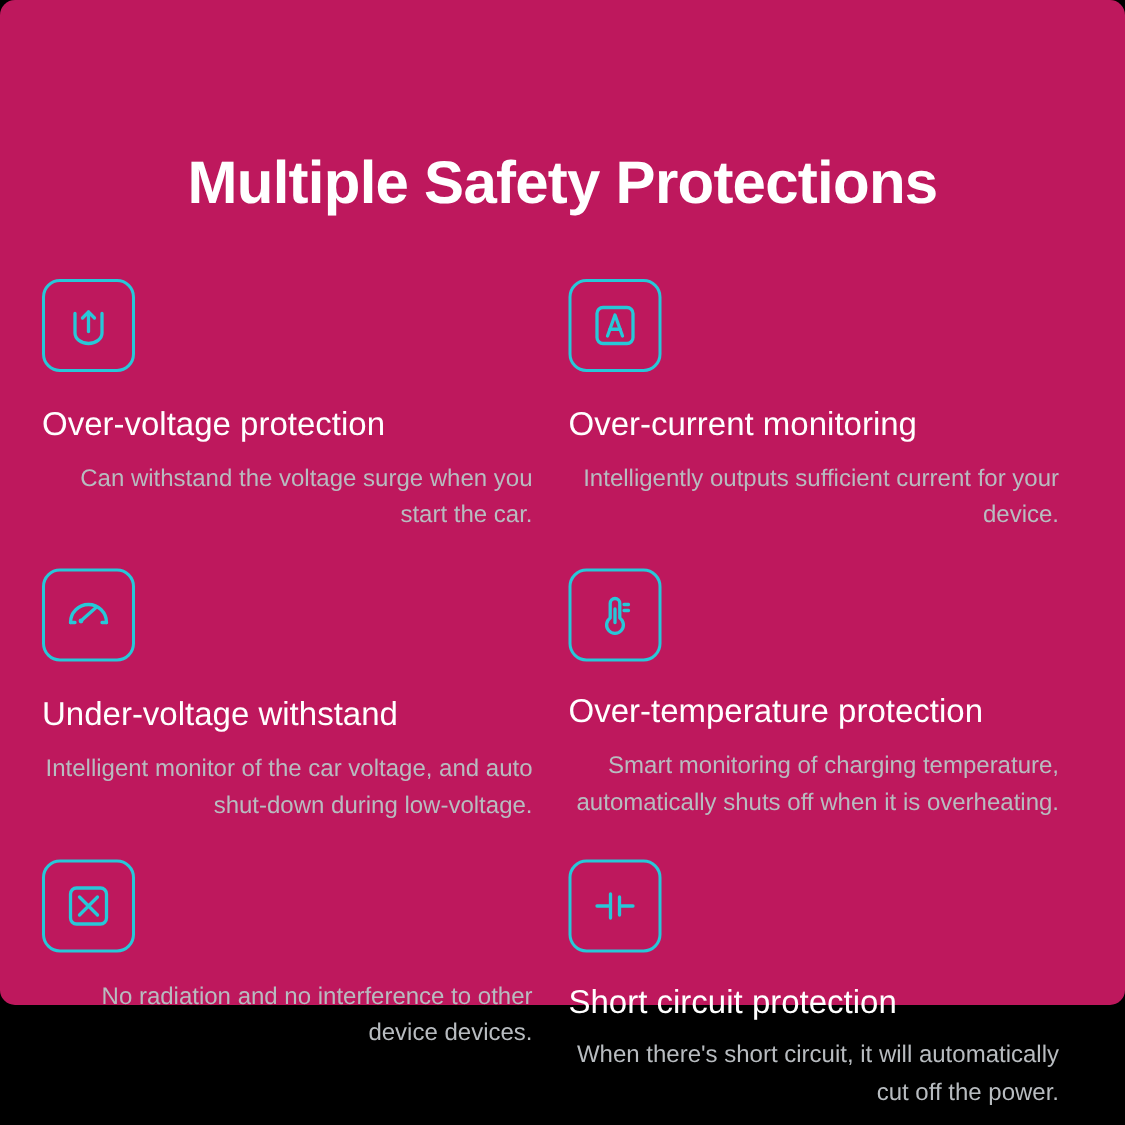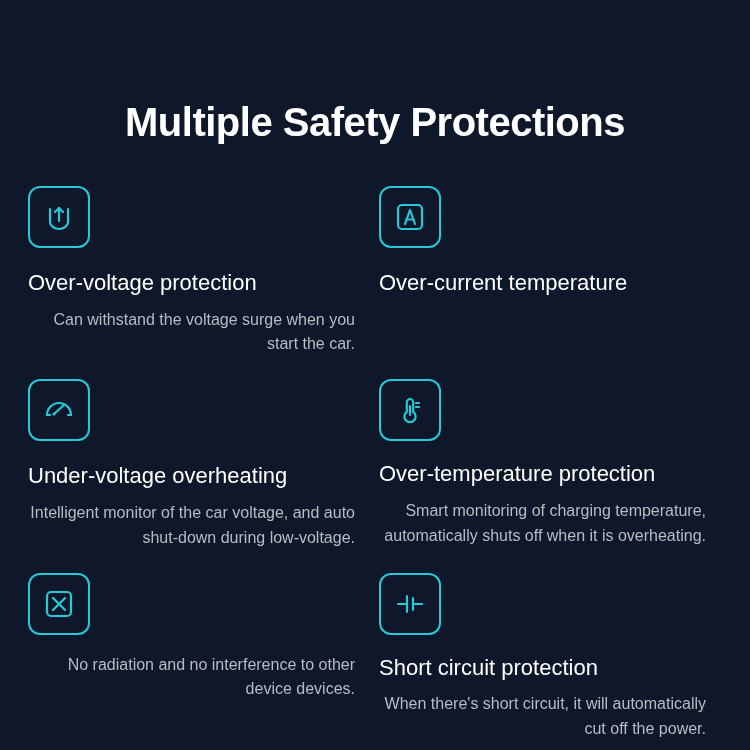--- a/index.html
+++ b/index.html
@@ -9,23 +9,24 @@
   body {
     width: 750px;
     height: 750px;
     background: #000000;
     font-family: "Liberation Sans", sans-serif;
     overflow: hidden;
   }
   .page {
     position: relative;
     width: 750px;
-    height: 750px;
-    background: #0f172a;
+    height: 670px;
+    background: #be185d;
     box-sizing: border-box;
+    border-radius: 10px;
   }
   .title {
     color: #ffffff;
     font-size: 40px;
     font-weight: bold;
     letter-spacing: -0.5px;
     text-align: center;
     padding-top: 100px;
     line-height: 1.1;
   }
@@ -91,33 +92,34 @@
     </div>
 
     <div class="cell">
       <div class="icon-box">
         <svg width="34" height="34" viewBox="0 0 34 34" fill="none" stroke="#27c8d8" stroke-width="2.2" stroke-linecap="round" stroke-linejoin="round">
           <rect x="5" y="5" width="24" height="24" rx="4"></rect>
           <path d="M12 24 L17 10 L22 24"></path>
           <path d="M13.6 19.5 H20.4"></path>
         </svg>
       </div>
-      <div class="cell-title">Over-current temperature</div>
+      <div class="cell-title">Over-current monitoring</div>
+      <div class="cell-desc">Intelligently outputs sufficient current for your device.</div>
     </div>
 
     <div class="cell">
       <div class="icon-box">
         <svg width="34" height="34" viewBox="0 0 34 34" fill="none" stroke="#27c8d8" stroke-width="2.2" stroke-linecap="round" stroke-linejoin="round">
           <path d="M5 22 a12 12 0 0 1 24 0"></path>
           <path d="M5 22 h3 M26 22 h3"></path>
           <path d="M13 20 L22 12"></path>
           <circle cx="12" cy="21" r="1.6" fill="#27c8d8" stroke="none"></circle>
         </svg>
       </div>
-      <div class="cell-title">Under-voltage overheating</div>
+      <div class="cell-title">Under-voltage withstand</div>
       <div class="cell-desc">Intelligent monitor of the car voltage, and auto shut-down during low-voltage.</div>
     </div>
 
     <div class="cell row2">
       <div class="icon-box">
         <svg width="34" height="34" viewBox="0 0 34 34" fill="none" stroke="#27c8d8" stroke-width="2.2" stroke-linecap="round" stroke-linejoin="round">
           <path d="M17 6 a3.2 3.2 0 0 1 3.2 3.2 V19 a5.6 5.6 0 1 1 -6.4 0 V9.2 A3.2 3.2 0 0 1 17 6 Z"></path>
           <path d="M17 13 V22"></path>
           <path d="M23 10 h3 M23 14 h3"></path>
         </svg>

